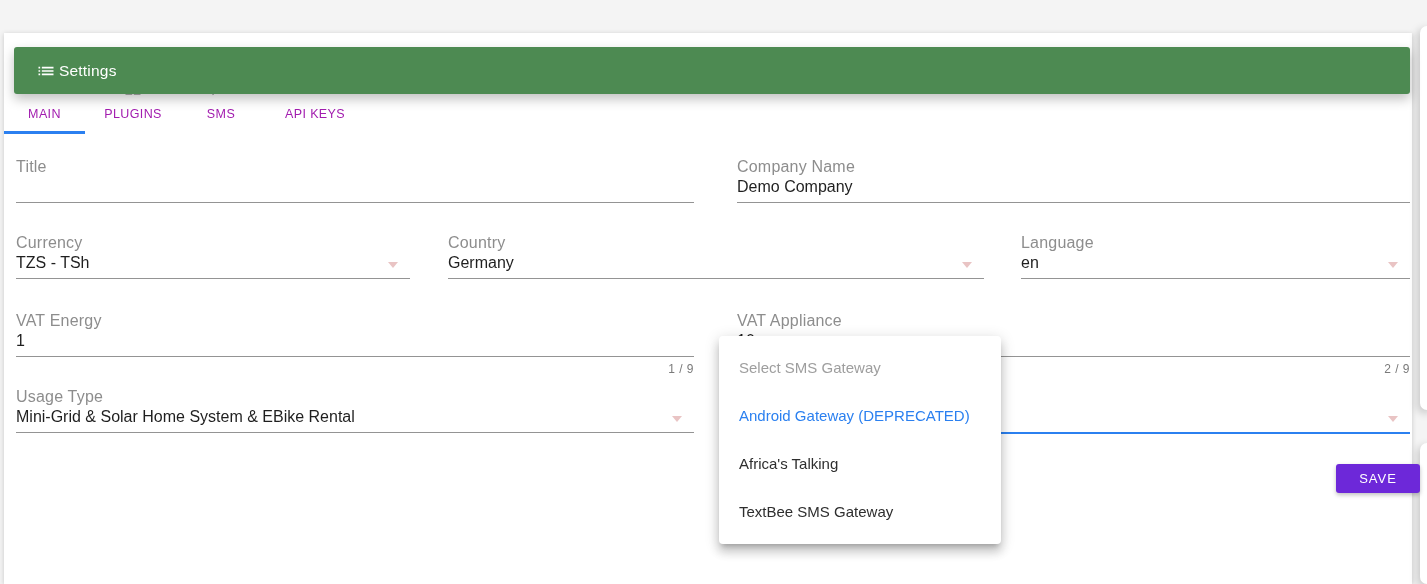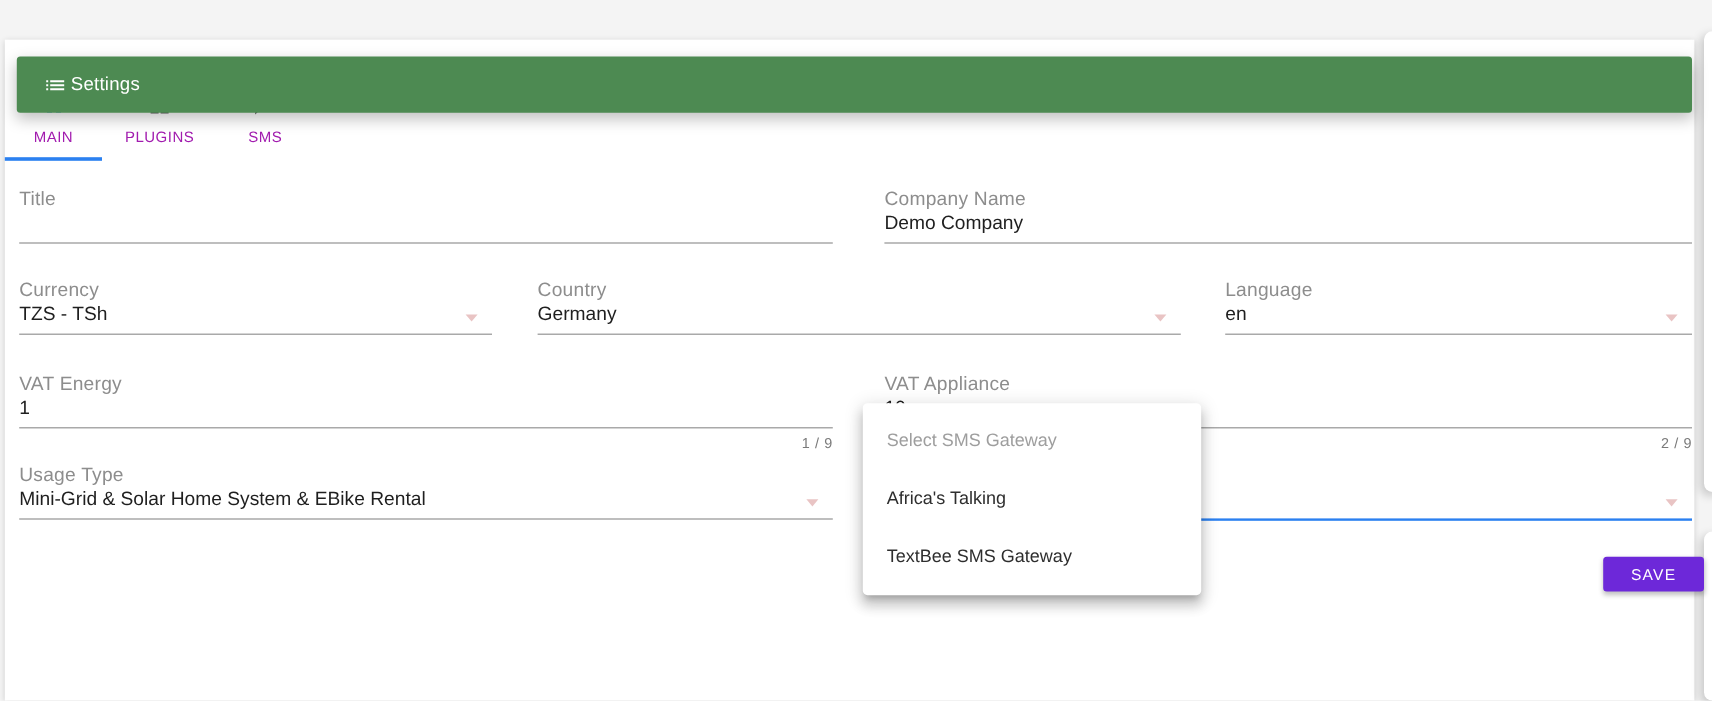--- a/index.html
+++ b/index.html
@@ -164,20 +164,26 @@
           <path d="M13 13v8h8v-8h-8zM3 21h8v-8H3v8zM3 3v8h8V3H3zm13.66-1.31L11 7.34l5.66 5.66 5.66-5.66-5.66-5.65z"></path>
         </svg>
       <span class="tab-label">PLUGINS</span>
     </div>
     <div class="tab t-sms">
       <svg viewBox="0 0 24 24">
           <path d="M20 2H4c-1.1 0-1.99.9-1.99 2L2 22l4-4h14c1.1 0 2-.9 2-2V4c0-1.1-.9-2-2-2zM9 11H7V9h2v2zm4 0h-2V9h2v2zm4 0h-2V9h2v2z"></path>
         </svg>
       <span class="tab-label">SMS</span>
     </div>
+    <div class="tab t-api">
+      <svg viewBox="0 0 24 24">
+          <path d="M12.65 10C11.83 7.67 9.61 6 7 6c-3.31 0-6 2.69-6 6s2.69 6 6 6c2.61 0 4.83-1.67 5.65-4H17v4h4v-4h2v-4H12.65zM7 14c-1.1 0-2-.9-2-2s.9-2 2-2 2 .9 2 2-.9 2-2 2z"></path>
+        </svg>
+      <span class="tab-label">API KEYS</span>
+    </div>
   </div>
   <div class="tab-indicator"></div>
 
   <div class="field fld-title">
     <span class="f-label">Title</span>
     <div class="f-line"></div>
   </div>
 
   <div class="field fld-company">
     <span class="f-label">Company Name</span>
@@ -227,19 +233,20 @@
     <div class="f-line"></div>
   </div>
 
   <div class="field fld-sms-gateway">
     <div class="f-arrow"></div>
     <div class="f-line focused"></div>
   </div>
 
   <div class="menu">
     <div class="menu-item placeholder">Select SMS Gateway</div>
+    <div class="menu-item selected">Android Gateway (DEPRECATED)</div>
     <div class="menu-item">Africa's Talking</div>
     <div class="menu-item">TextBee SMS Gateway</div>
   </div>
 
   <button class="save-btn">SAVE</button>
 
 </div>
 
 </body></html>

